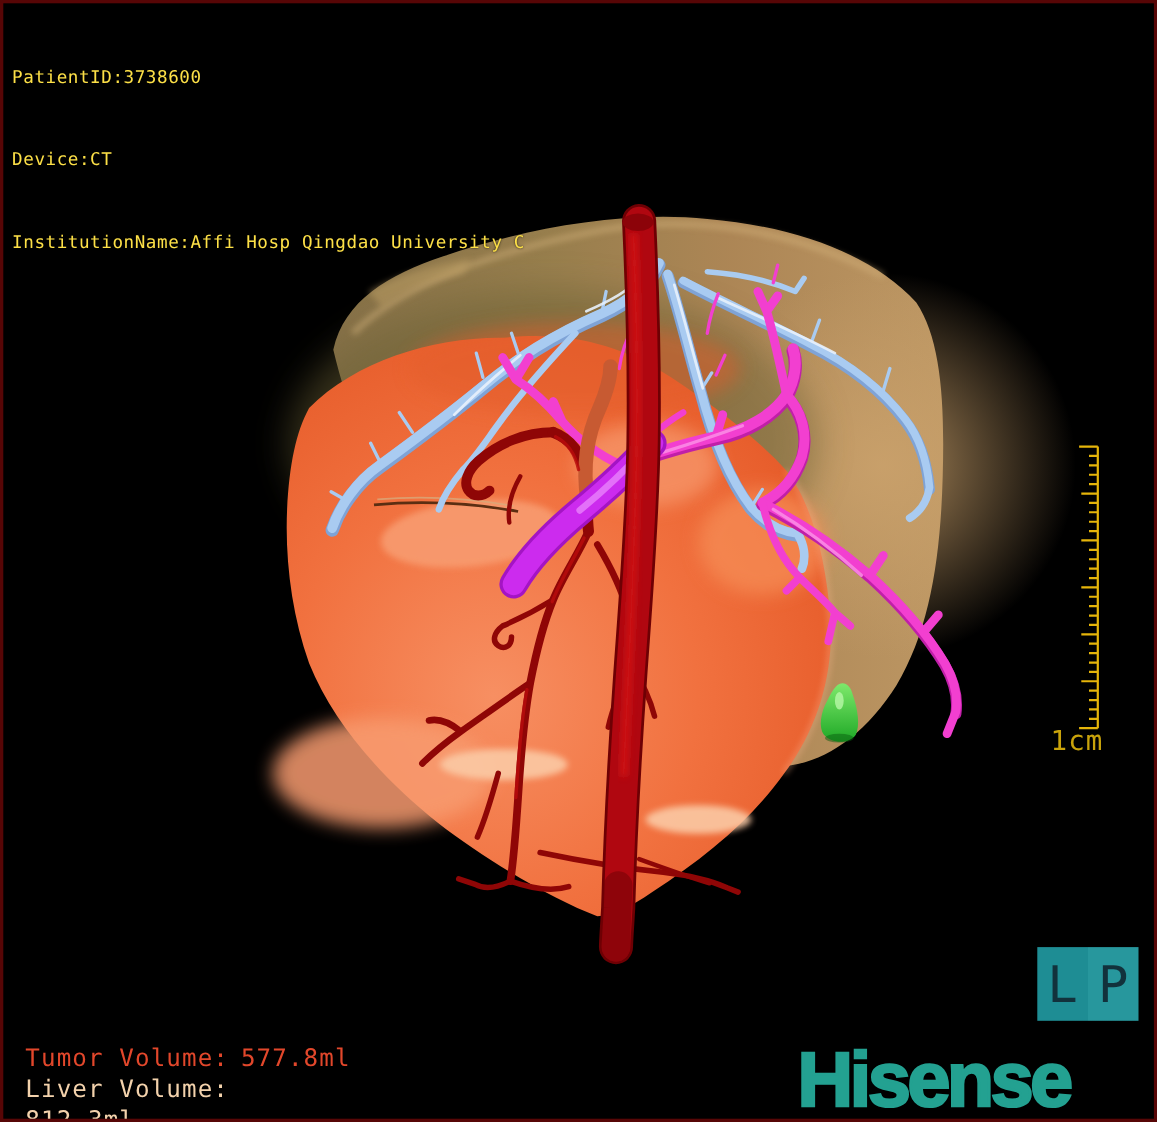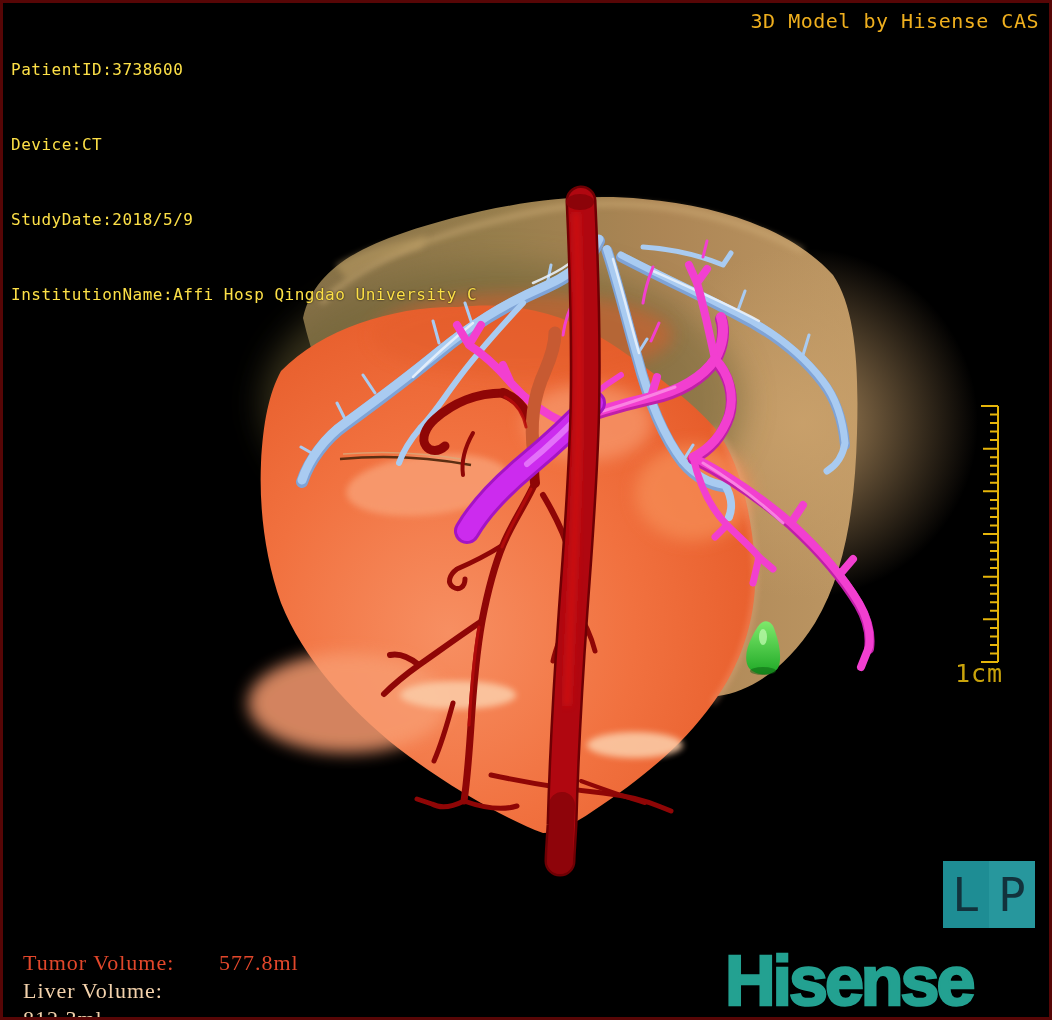--- a/index.html
+++ b/index.html
@@ -7,21 +7,21 @@
     position:relative;width:1052px;height:1020px;background:#000;
     border:3px solid #570606;box-sizing:border-box;overflow:hidden;
     font-family:"DejaVu Sans Mono","Liberation Mono",monospace;
   }
   
   .hdr-left{position:absolute;left:8px;top:4px;color:#fde047;font-size:16px;line-height:25px;
     letter-spacing:.5px;text-shadow:0 0 2px rgba(0,0,0,.9);white-space:pre;}
   .hdr-right{position:absolute;right:10px;top:6px;color:#EFAF1E;font-size:20px;
     letter-spacing:.5px;text-shadow:0 0 2px rgba(0,0,0,.9);white-space:pre;}
   .volumes{position:absolute;left:20px;top:946px;font-size:22px;line-height:28px;letter-spacing:1px;}
-  .vol-row{display:flex;white-space:pre;font-family:Liberation Serif, serif;}
+  .vol-row{display:flex;white-space:pre;}
   .vol-row .lbl{width:196px;}
   .vol-tumor{color:#E2472B;}
   .vol-liver{color:#F3D2AC;flex-direction:column;}
   
   .ruler{position:absolute;left:951px;top:393px;width:60px;height:280px;}
   .ruler-label{position:absolute;left:952px;top:656px;width:70px;color:#C9A30B;
     font-size:25px;letter-spacing:1px;}
   
   .lp-box{position:absolute;left:940px;top:858px;width:92px;height:67px;display:flex;
     background:linear-gradient(90deg,#1E8D94 0 50%,#27979D 50% 100%);}
@@ -187,25 +187,23 @@
         <path fill="url(#gradGreen)" d="M757,621 C763,615 770,619 772,628 C777,642 779,657 775,665 C769,674 753,673 746,665 C741,658 743,645 749,634 C752,628 754,624 757,621 Z"></path>
         <ellipse cx="760" cy="634" rx="4" ry="8" fill="#B8F7A8" opacity="0.8"></ellipse>
         <ellipse cx="760" cy="668" rx="13" ry="4" fill="#0A5E10" opacity="0.5"></ellipse>
       </g>
     </svg>
   </div>
 
   <div class="hdr-left">
     <div>PatientID:3738600</div>
     <div>Device:CT</div>
-    <div>StudyDate:2018/5/9</div>
     <div>InstitutionName:Affi Hosp Qingdao University C</div>
   </div>
 
-  <div class="hdr-right">3D Model by Hisense CAS</div>
 
   <div class="volumes">
     <div class="vol-row vol-tumor">
       <span class="lbl">Tumor Volume:</span>
       <span>577.8ml</span>
     </div>
     <div class="vol-row vol-liver">
       <span class="lbl">Liver Volume:</span>
       <span>812.3ml</span>
     </div>

